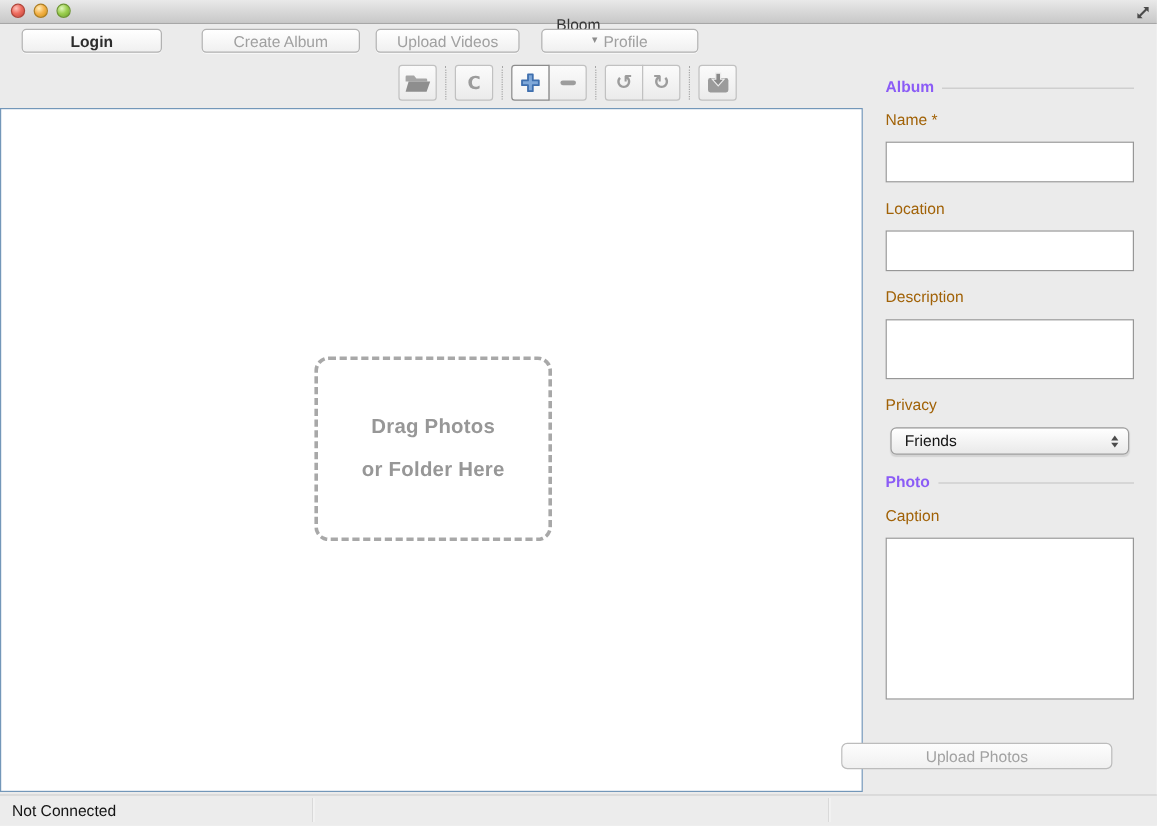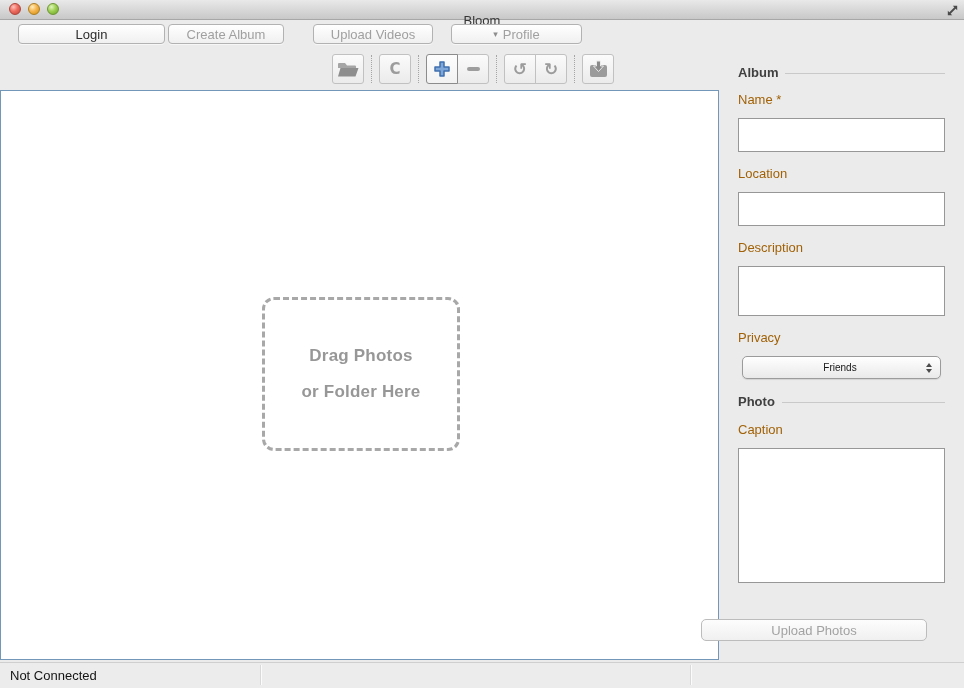--- a/index.html
+++ b/index.html
@@ -17,22 +17,22 @@
   .light.yellow{background:radial-gradient(circle at 35% 30%,#ffeebd,#f5b44e 45%,#d3920f 95%);border:1px solid #ad7e22;}
   .light.green{background:radial-gradient(circle at 35% 30%,#e0f6bd,#9ed052 45%,#6fa62b 95%);border:1px solid #6e9634;}
   .title{position:absolute;top:11px;left:0;right:0;text-align:center;font-size:13px;line-height:19px;color:#363636;}
   .expand-btn{position:absolute;top:2px;right:4px;width:16px;height:16px;display:flex;align-items:center;justify-content:center;}
   
   .tb-btn{position:absolute;top:24px;height:20px;box-sizing:border-box;
     border:1px solid #b2b2b2;border-radius:4px;
     background:linear-gradient(#ffffff,#f0f0f0);
     font-size:13px;display:flex;align-items:center;justify-content:center;
     box-shadow:0 1px 0 rgba(255,255,255,.6);}
-  .tb-login{left:18px;width:147px;color:#2d2d2d;}
-  .tb-create{left:168px;width:116px;color:#a0a0a0;}
+  .tb-login{left:18px;width:117px;color:#2d2d2d;font-weight:bold;}
+  .tb-create{left:168px;width:132px;color:#a0a0a0;}
   .tb-videos{left:313px;width:120px;color:#a0a0a0;}
   .tb-profile{left:451px;width:131px;color:#a0a0a0;gap:5px;}
   .caret{font-size:9px;color:#8d8d8d;font-family:"DejaVu Sans",sans-serif;}
   
   .icon-toolbar{position:absolute;left:332px;top:54px;height:30px;display:flex;align-items:center;}
   .icon-btn{width:32px;height:30px;box-sizing:border-box;border:1px solid #c1c1c1;border-radius:3px;
     background:linear-gradient(#fbfbfb,#ebebeb);display:flex;align-items:center;justify-content:center;position:relative;}
   .icon-btn.active{border-color:#8c8c8c;z-index:1;background:linear-gradient(#fdfdfd,#f2f2f2);}
   .seg{display:flex;}
   .seg .icon-btn:first-child{border-top-right-radius:0;border-bottom-right-radius:0;}
@@ -46,39 +46,39 @@
   .canvas{position:absolute;left:0;top:90px;width:719px;height:570px;background:#ffffff;
     border:1.5px solid #7397b9;box-sizing:border-box;}
   .dropzone{position:absolute;left:261px;top:206px;width:198px;height:154px;box-sizing:border-box;
     border:3px dashed #a8a8a8;border-radius:12px;
     display:flex;flex-direction:column;align-items:center;justify-content:center;gap:16px;text-align:center;}
   .drop-text{font-size:17px;font-weight:bold;color:#979797;letter-spacing:.2px;}
   
   .heading-row{position:absolute;left:738px;width:207px;display:flex;align-items:center;gap:7px;}
   .heading-album{top:65px;}
   .heading-photo{top:394px;}
-  .heading-text{font-size:13px;font-weight:bold;color:#404040;}
+  .heading-text{font-size:13px;font-weight:bold;color:#8b5cf6;}
   .rule{flex:1;height:1px;background:#c9c9c9;margin-top:2px;}
   .field-label{position:absolute;left:738px;font-size:13px;color:#a16207;}
   .lbl-name{top:92px;}
   .lbl-location{top:166px;}
   .lbl-description{top:240px;}
   .lbl-privacy{top:330px;}
   .lbl-caption{top:422px;}
   .text-input{position:absolute;left:738px;width:207px;box-sizing:border-box;
     border:1px solid #979797;background:#fff;font-size:13px;padding:2px 5px;
     font-family:"Liberation Sans","DejaVu Sans",sans-serif;outline:none;resize:none;}
   .in-name{top:118px;height:34px;}
   .in-location{top:192px;height:34px;}
   .in-description{top:266px;height:50px;}
   .in-caption{top:448px;height:135px;}
   .popup{position:absolute;left:742px;top:356px;width:199px;height:23px;box-sizing:border-box;
     border:1px solid #9b9b9b;border-radius:5px;background:linear-gradient(#ffffff,#e9e9e9);
     display:flex;align-items:center;padding:0 8px 0 11px;box-shadow:0 1px 1px rgba(0,0,0,.10);}
-  .popup-text{font-size:10px;color:#141414;flex:1;text-align:center;}
+  .popup-text{font-size:13px;color:#141414;flex:1;}
   .popup-arrows{display:flex;flex-direction:column;gap:2px;align-items:center;}
   .arr-up{width:0;height:0;border-left:3.5px solid transparent;border-right:3.5px solid transparent;border-bottom:4.5px solid #4b4b4b;}
   .arr-down{width:0;height:0;border-left:3.5px solid transparent;border-right:3.5px solid transparent;border-top:4.5px solid #4b4b4b;}
   .upload-btn{position:absolute;left:701px;top:619px;width:226px;height:22px;box-sizing:border-box;
     border:1px solid #bcbcbc;border-radius:5px;background:linear-gradient(#fdfdfd,#f0f0f0);
     color:#a2a2a2;font-size:13px;display:flex;align-items:center;justify-content:center;}
   
   .statusbar{position:absolute;left:0;top:662px;width:964px;height:26px;box-sizing:border-box;
     background:#ececec;border-top:1px solid #cfcfcf;}
   .status-text{position:absolute;left:10px;top:0;line-height:25px;font-size:13px;color:#141414;}

